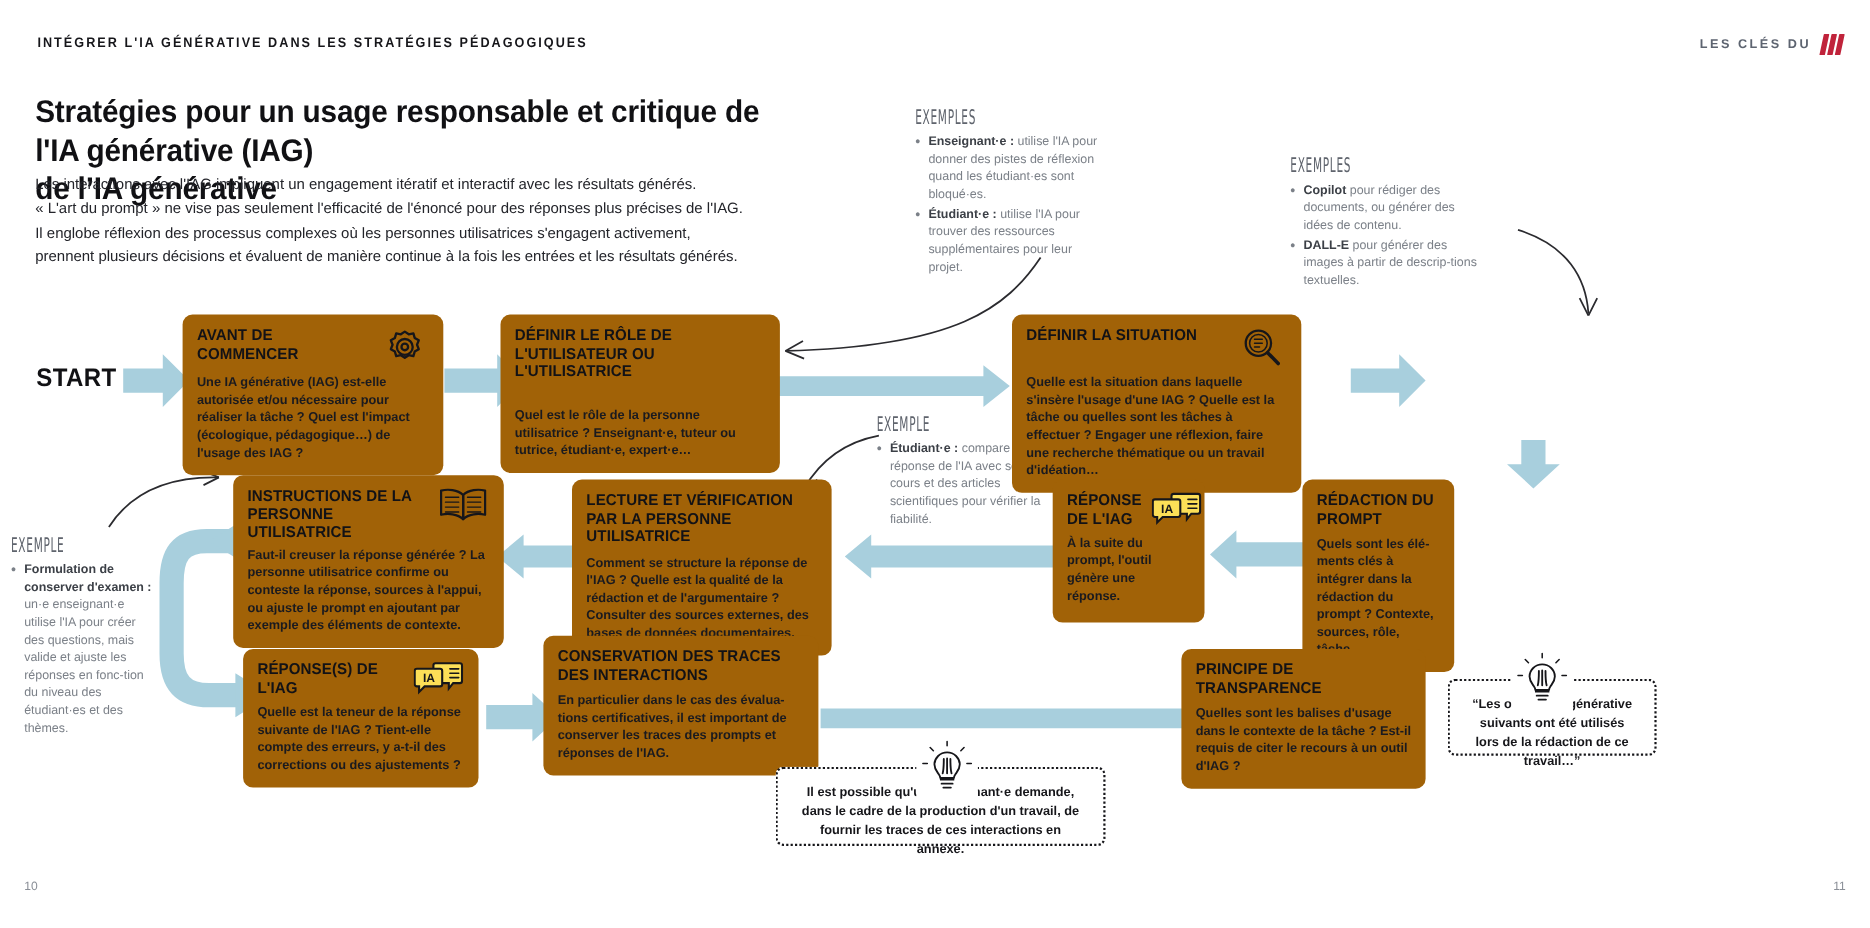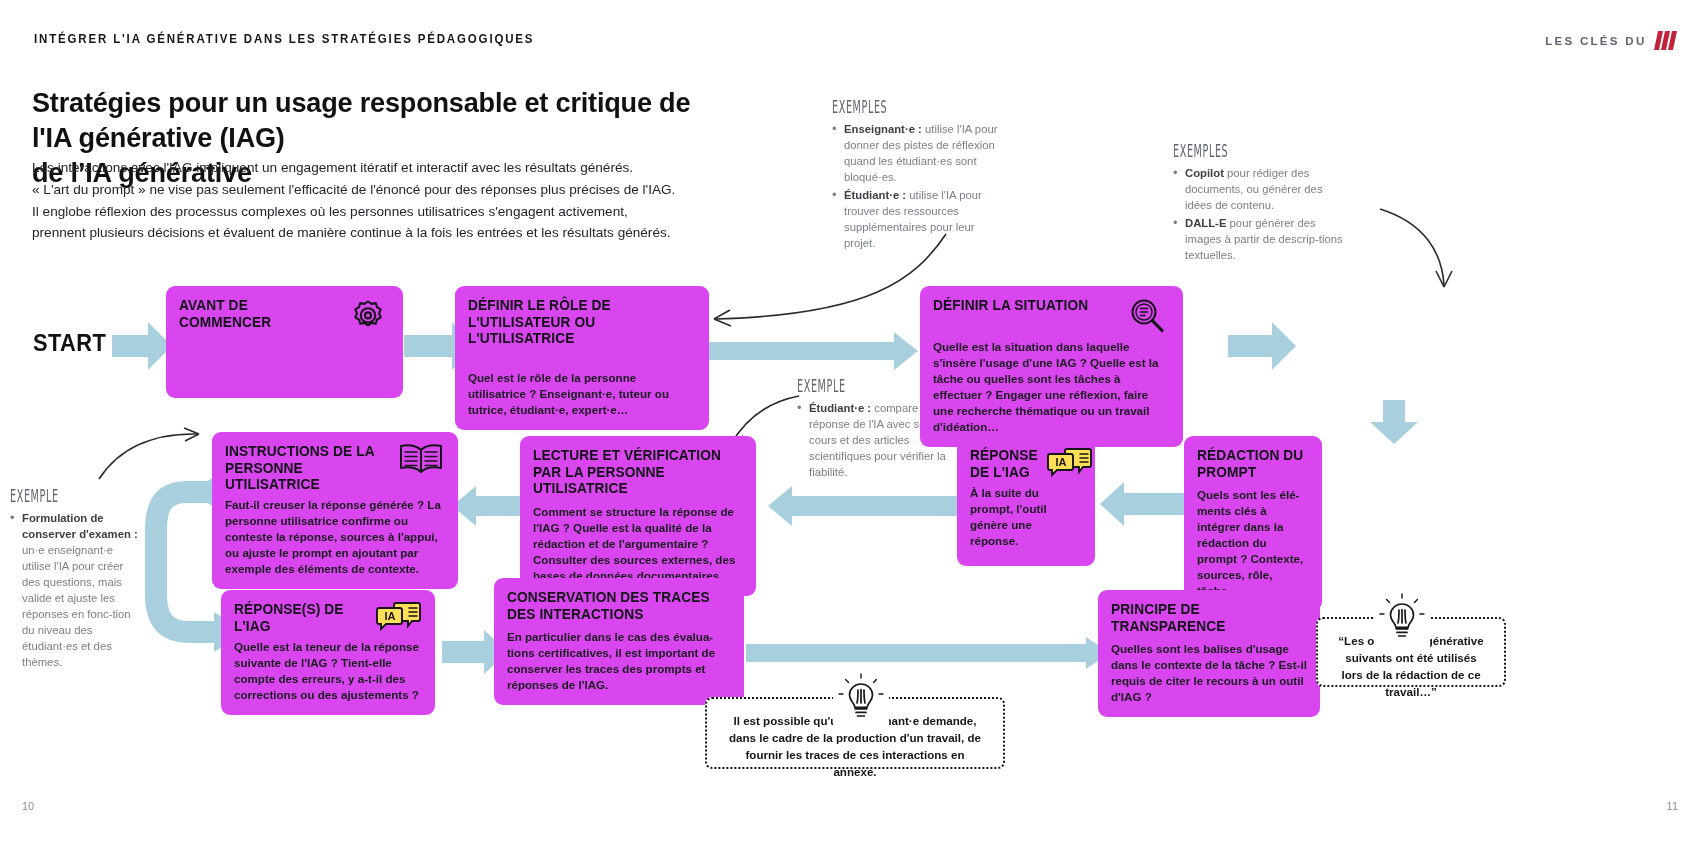--- a/index.html
+++ b/index.html
@@ -37,21 +37,21 @@
     color: #111114; letter-spacing: -0.2px;
     transform: scaleX(0.95); transform-origin: left top;
   }
   .intro {
     position: absolute; left: 32px; top: 157px; width: 700px;
     font-size: 13.6px; line-height: 1.60; color: #23242a;
   }
 
   
   .card {
-    position: absolute; background: #d946ef; border-radius: 9px;
+    position: absolute; background: #a16207; border-radius: 9px;
     padding: 11px 13px 12px 13px; color: #121216;
     box-shadow: 0 0 0 0 rgba(0,0,0,0);
   }
   .card h3 {
     font-size: 14.3px; font-weight: 700; line-height: 1.17;
     letter-spacing: 0.1px; text-transform: uppercase;
     margin-bottom: 5px; transform: scaleX(0.96); transform-origin: left top;
   }
   .card p {
     font-size: 11.6px; line-height: 1.38; font-weight: 600; color: #1a1a1f;
@@ -259,20 +259,21 @@
       <span class="card-icon">
         <svg width="44" height="40" viewBox="0 0 44 40" fill="none">
           <g stroke="#16161a" stroke-width="2.1" fill="none" stroke-linejoin="round">
             <path d="M22 6.5 l3.6 2.4 4.2-.8 1.2 4.1 3.7 2.2-1.6 4 1.6 4-3.7 2.2-1.2 4.1-4.2-.8-3.6 2.4-3.6-2.4-4.2.8-1.2-4.1-3.7-2.2 1.6-4-1.6-4 3.7-2.2 1.2-4.1 4.2.8z"></path>
             <circle cx="22" cy="20.4" r="7.2"></circle>
             <circle cx="22" cy="20.4" r="3.0"></circle>
           </g>
         </svg>
       </span>
     </div>
+    <p>Une IA générative (IAG) est-elle autorisée et/ou nécessaire pour réaliser la tâche ? Quel est l'impact (écologique, pédagogique…) de l'usage des IAG ?</p>
   </div>
 
   <div class="card" style="left:455px; top:286px; width:254px; min-height:116px;">
     <h3>DÉFINIR LE RÔLE DE L'UTILISATEUR OU L'UTILISATRICE</h3>
     <p style="margin-top:23px;">Quel est le rôle de la personne utilisatrice ? Enseignant·e, tuteur ou tutrice, étudiant·e, expert·e…</p>
   </div>
 
   <div class="card" style="left:920px; top:286px; width:263px; min-height:116px;">
     <div class="hdrow">
       <h3>DÉFINIR LA SITUATION</h3>
@@ -357,21 +358,21 @@
       </span>
     </div>
     <p>Quelle est la teneur de la réponse suivante de l'IAG ? Tient-elle compte des erreurs, y a-t-il des corrections ou des ajustements ?</p>
   </div>
 
   <div class="card" style="left:494px; top:578px; width:250px; min-height:124px;">
     <h3>CONSERVATION DES TRACES DES INTERACTIONS</h3>
     <p style="margin-top:7px;">En particulier dans le cas des évalua-tions certificatives, il est important de conserver les traces des prompts et réponses de l'IAG.</p>
   </div>
 
-  <div class="card" style="left:1098px; top:590px; width:222px; min-height:124px;">
+  <div class="card" style="left:1074px; top:590px; width:222px; min-height:124px;">
     <h3>PRINCIPE DE TRANSPARENCE</h3>
     <p style="margin-top:7px;">Quelles sont les balises d'usage dans le contexte de la tâche ? Est-il requis de citer le recours à un outil d'IAG ?</p>
   </div>
 
   <div class="tip" style="left:705px; top:697px; width:300px; height:72px;">
     <span>Il est possible qu'un enseignant·e demande, dans le cadre de la production d'un travail, de fournir les traces de ces interactions en annexe.</span>
   </div>
   <div class="bulb" style="left:833px; top:672px;">
     <svg width="46" height="52" viewBox="0 0 46 52" fill="none">
       <g stroke="#16161a" stroke-width="1.7" fill="#fff" stroke-linecap="round" stroke-linejoin="round">

